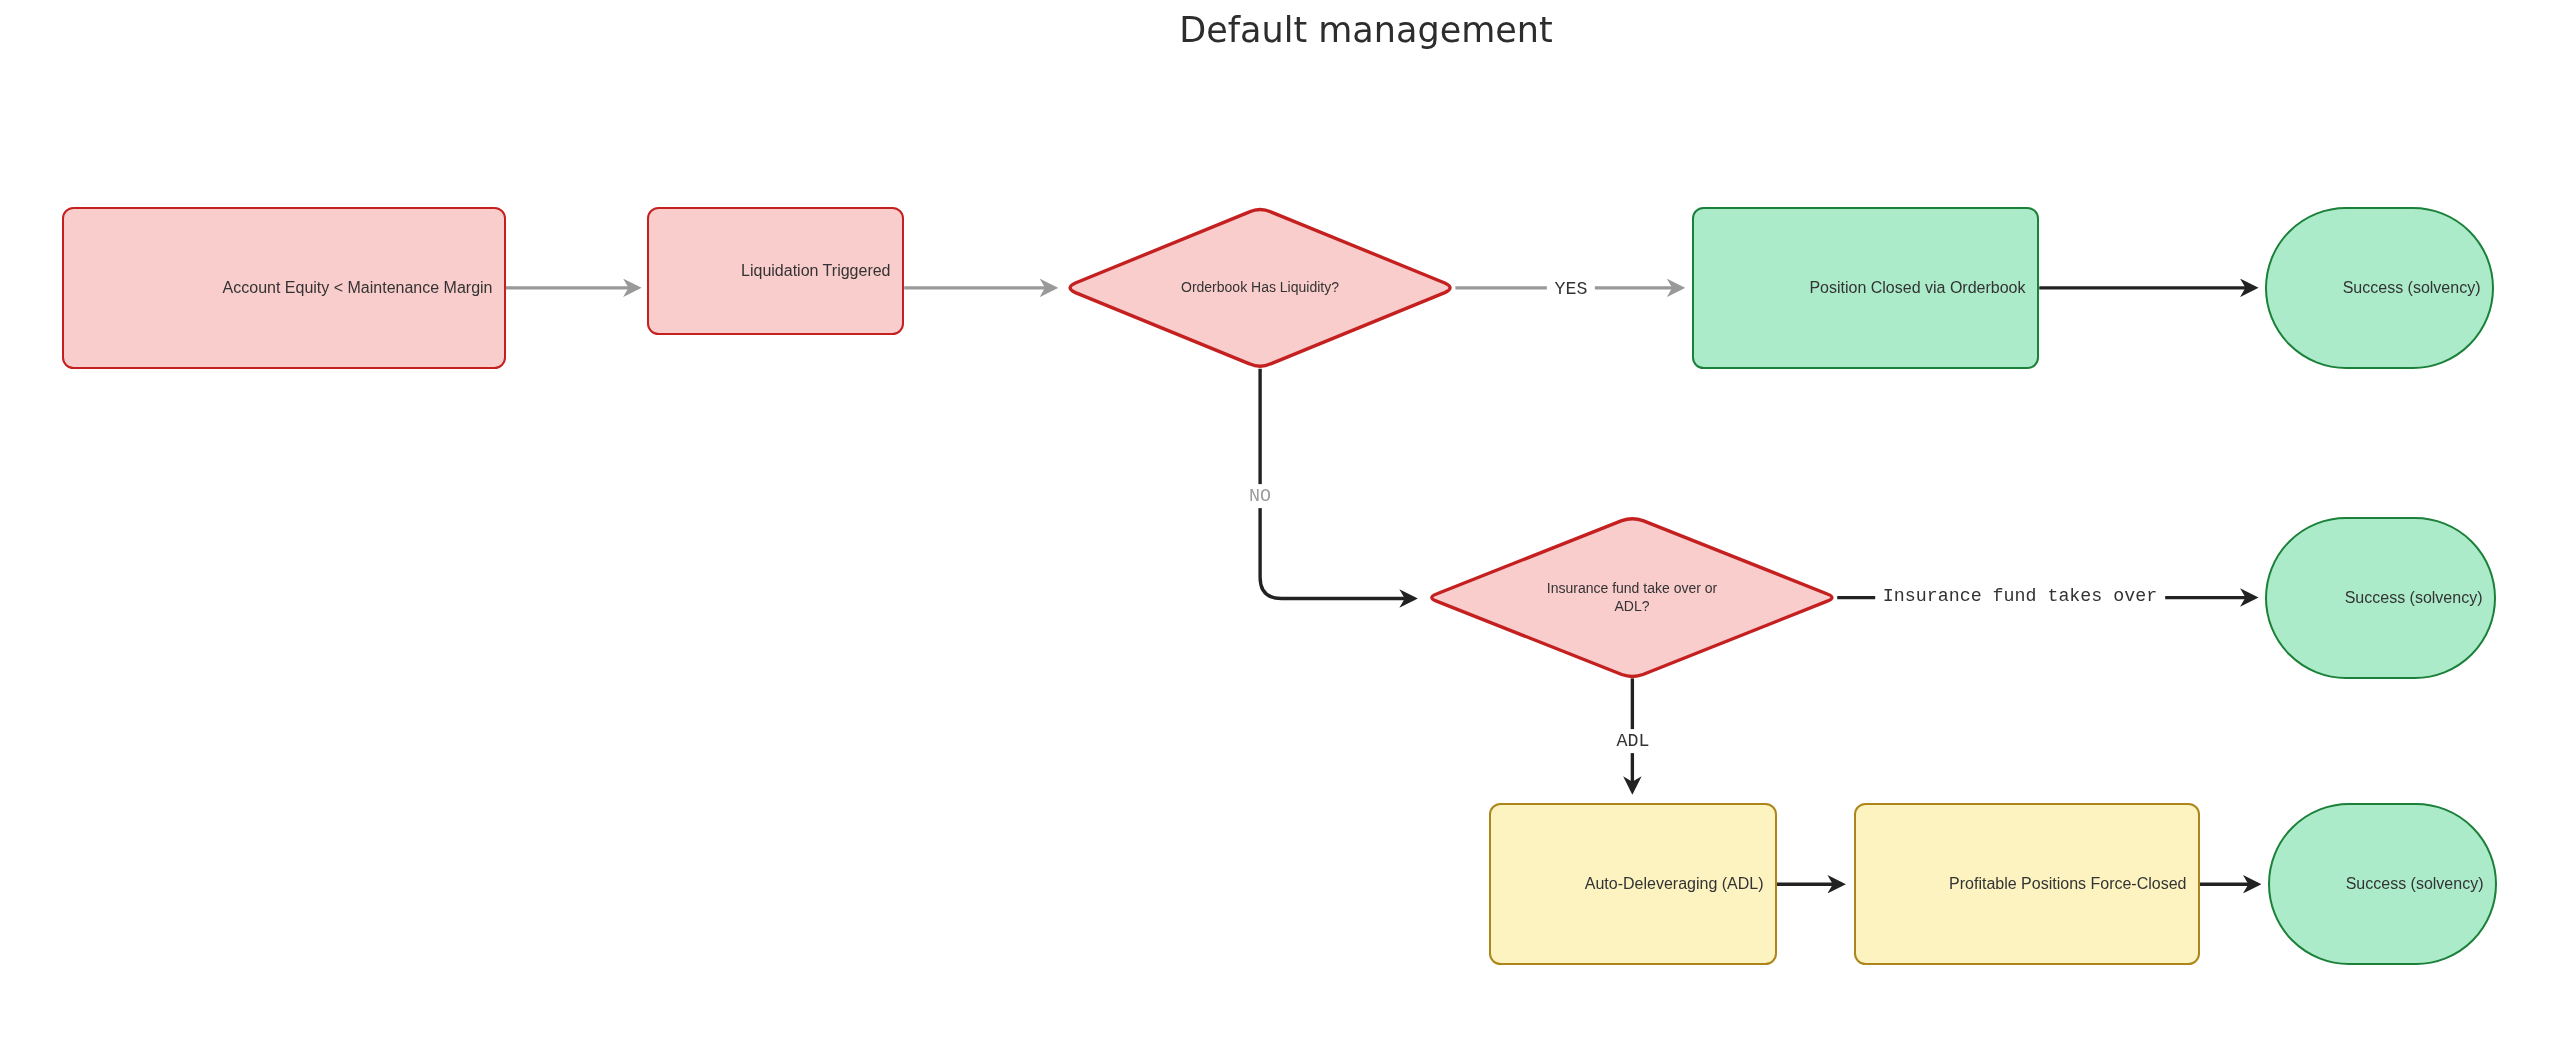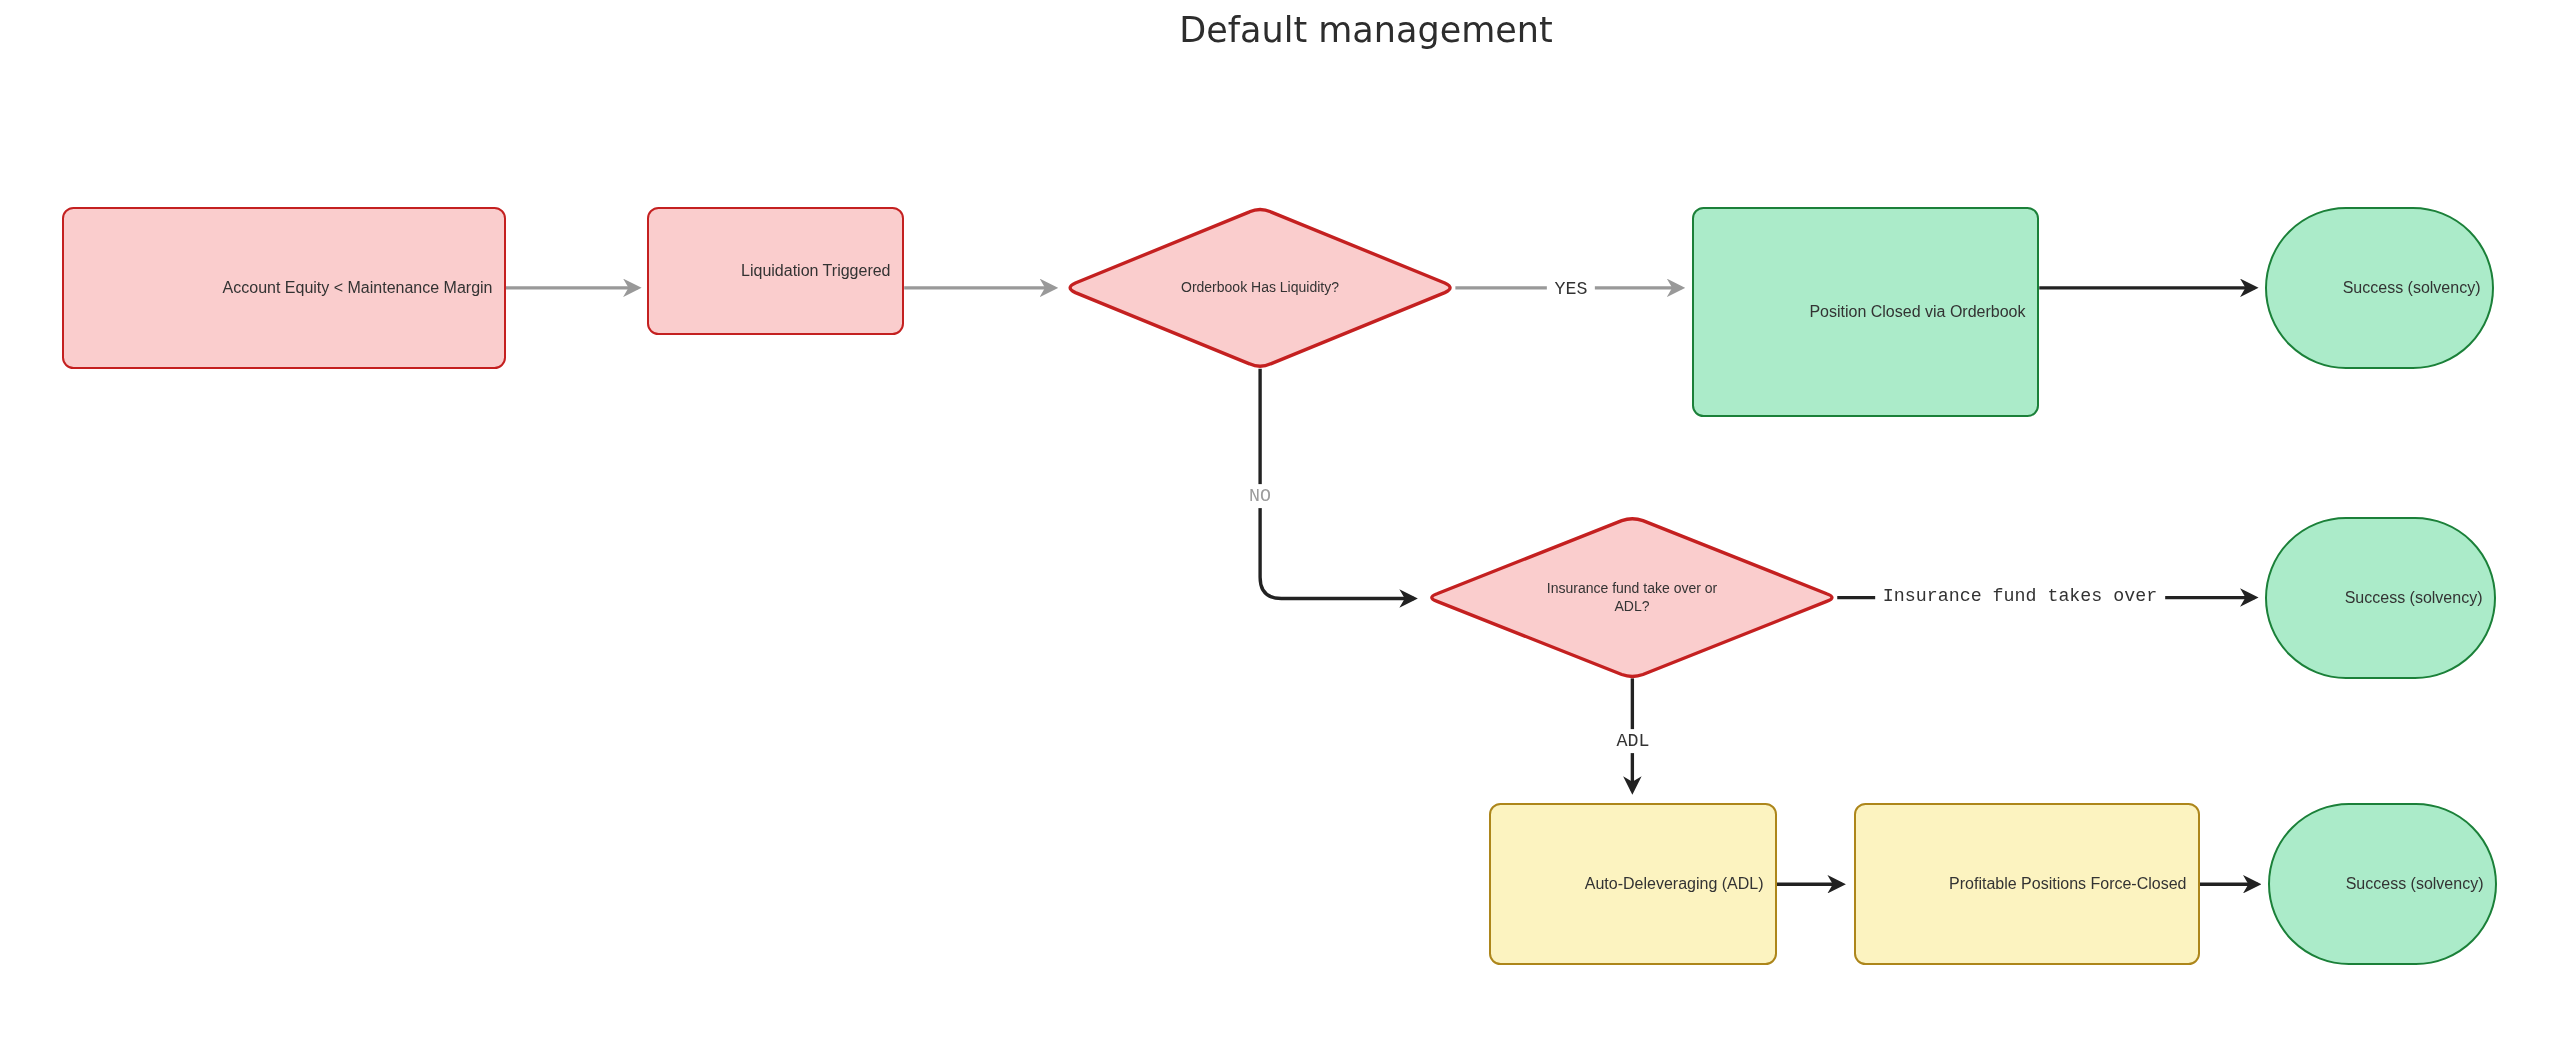--- a/index.html
+++ b/index.html
@@ -72,21 +72,21 @@
   </div>
 
   <div class="node rect red" style="left:647px;top:207px;width:257px;height:128px;">
     <span class="nl">Liquidation Triggered</span>
   </div>
 
   <div class="diamond-label" style="left:1154px;top:243px;width:212px;height:88px;">
     <span>Orderbook Has Liquidity?</span>
   </div>
 
-  <div class="node rect green" style="left:1692px;top:207px;width:347px;height:210px;padding-left:48px;">
+  <div class="node rect green" style="left:1692px;top:207px;width:347px;height:162px;padding-left:48px;">
     <span class="nl">Position Closed via Orderbook</span>
   </div>
 
   <div class="node stadium" style="left:2265px;top:207px;width:229px;height:162px;">
     <span class="nl">Success (solvency)</span>
   </div>
 
   <div class="diamond-label" style="left:1531px;top:553px;width:202px;height:88px;">
     <span>Insurance fund take over or ADL?</span>
   </div>

